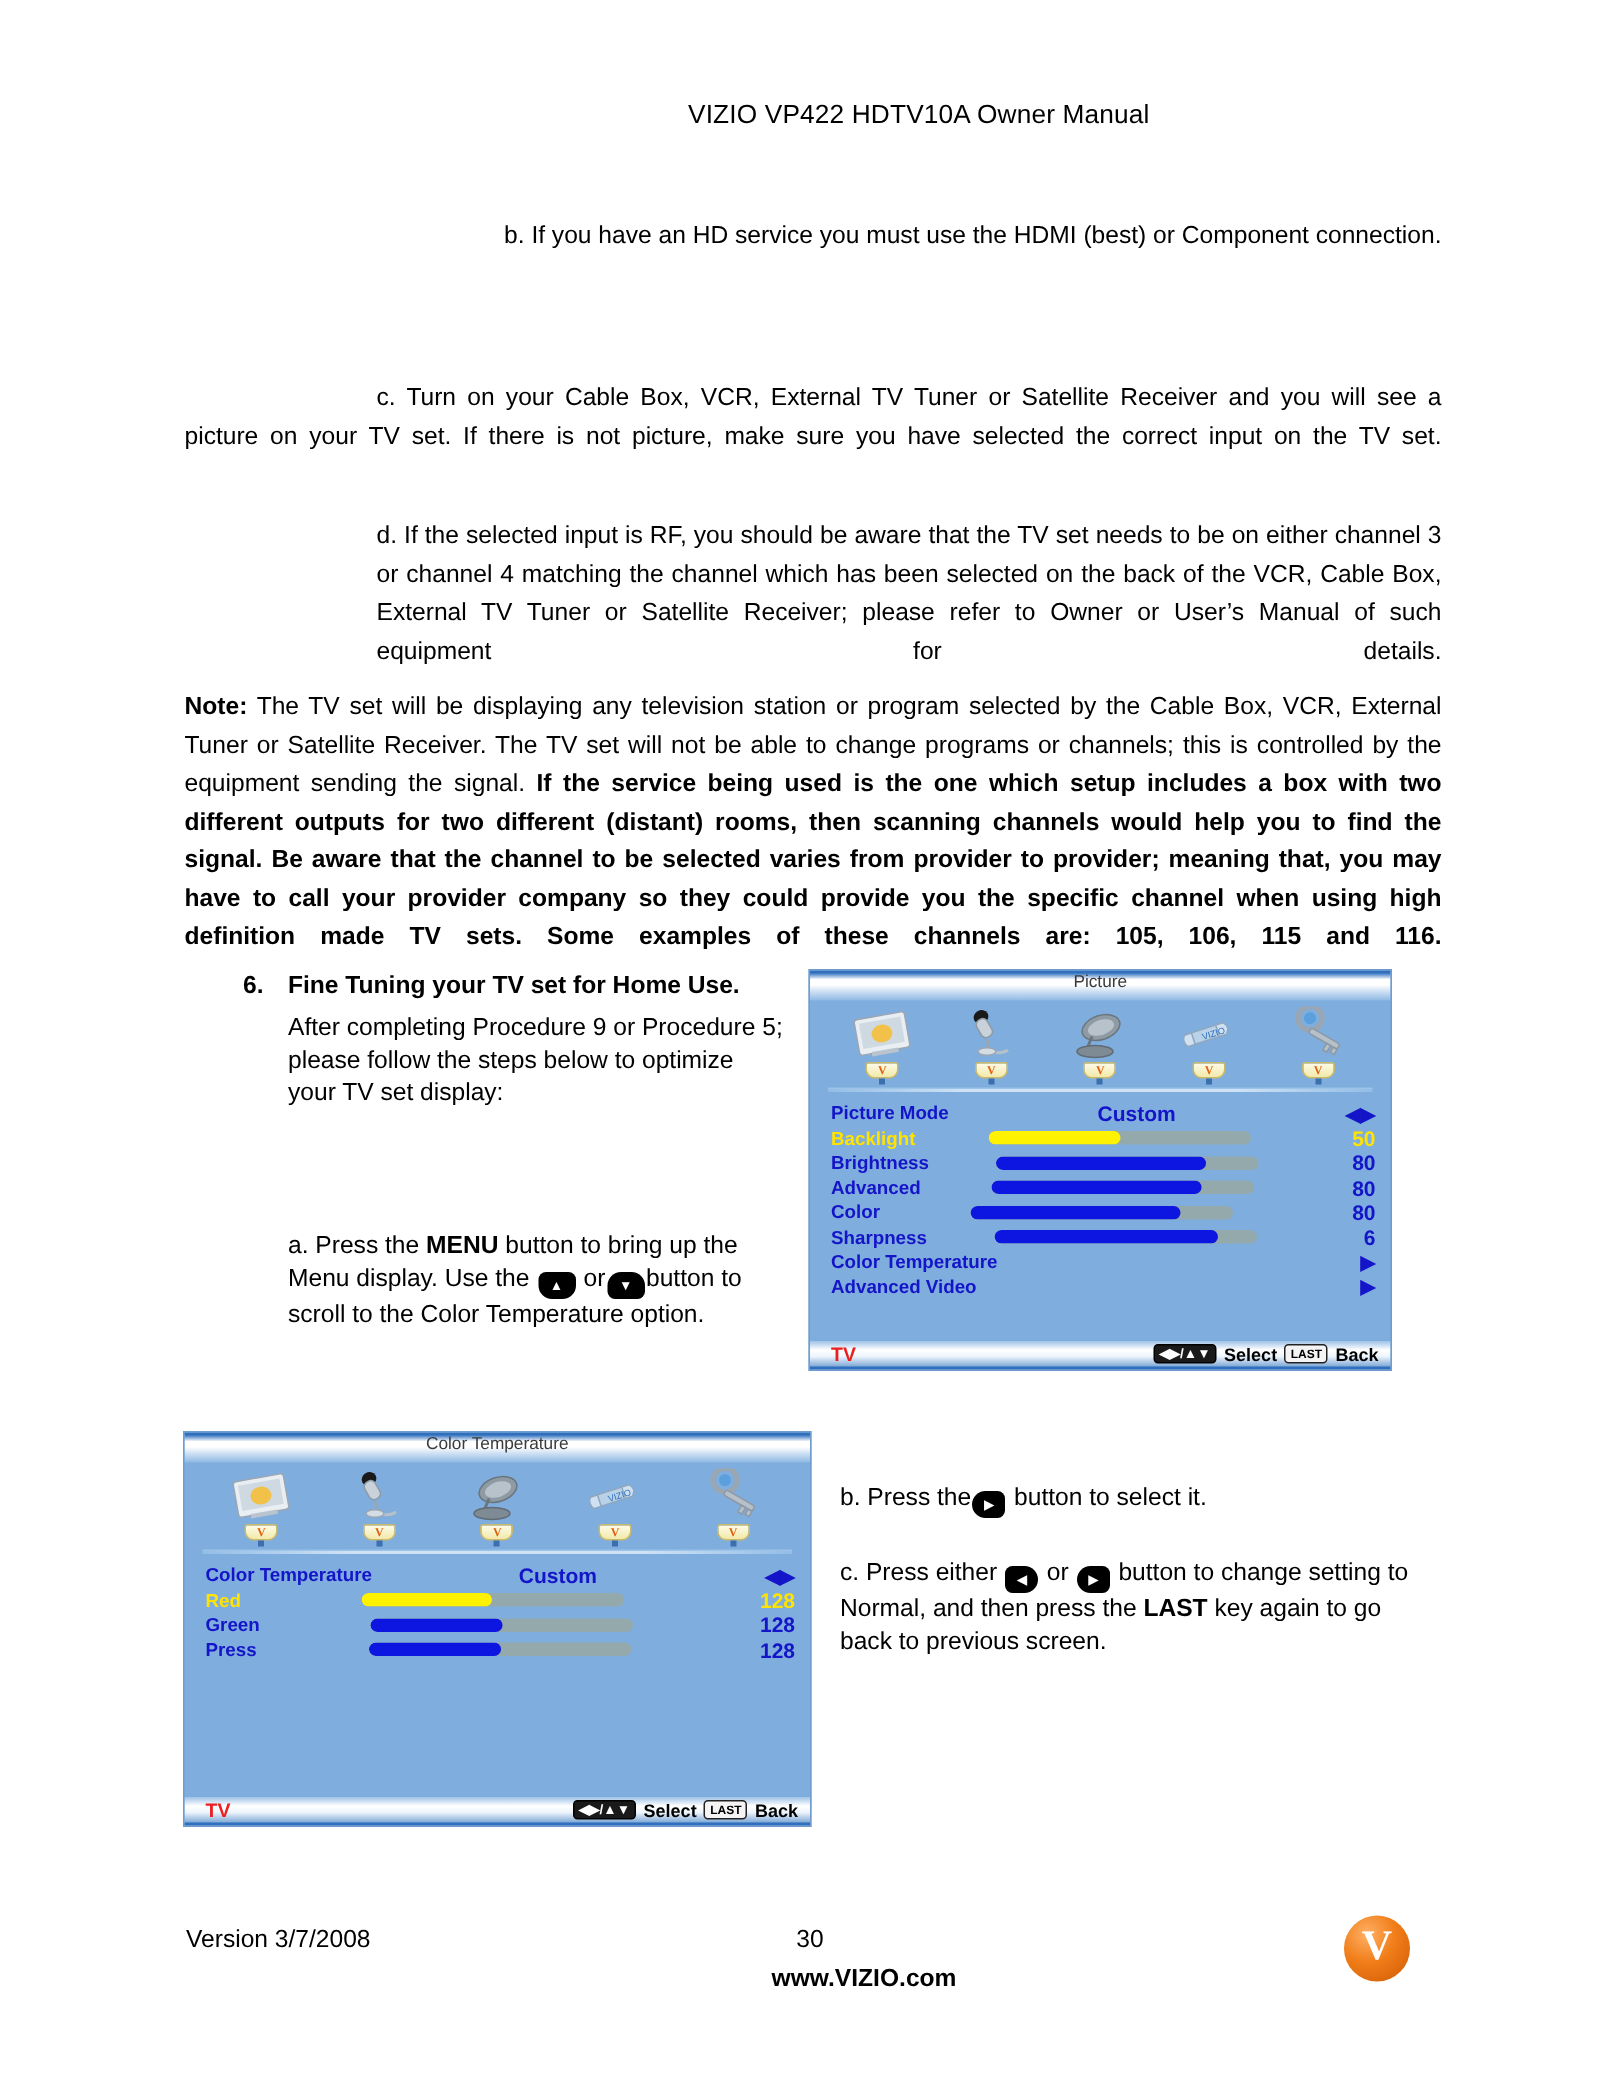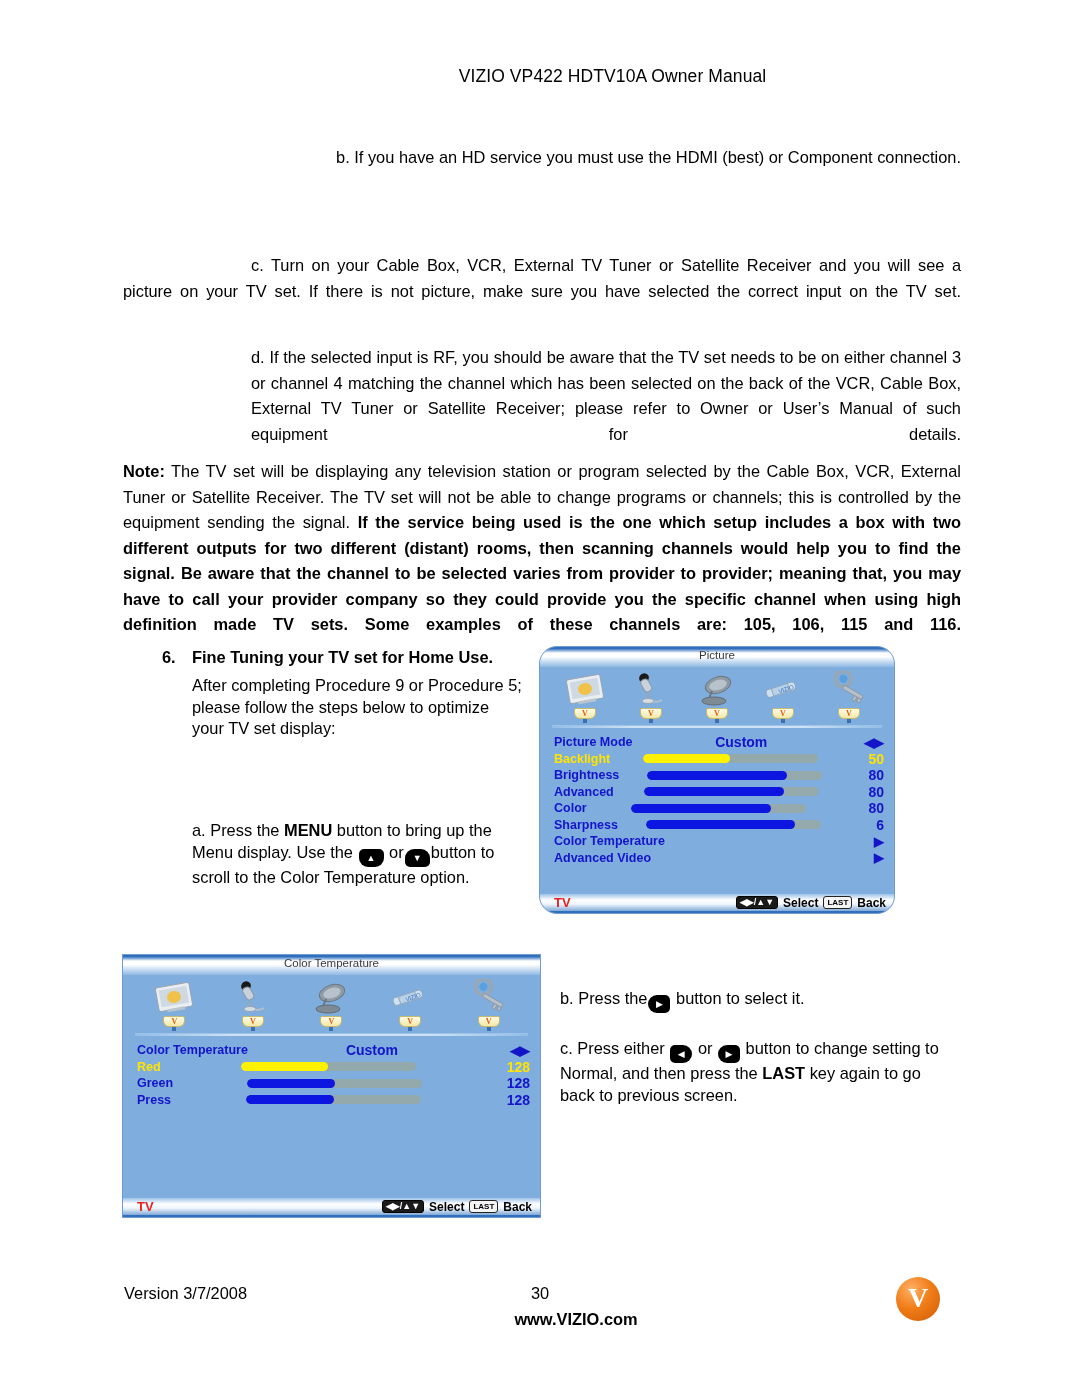--- a/index.html
+++ b/index.html
@@ -405,21 +405,21 @@
   <div class="step-c">
     <span>c. Press either</span>
     <span class="key left"><i>◀</i></span>
     <span>or</span>
     <span class="key right"><i>▶</i></span>
     <span>button to change setting to Normal, and then press the</span>
     <b>LAST</b>
     <span>key again to go back to previous screen.</span>
   </div>
 
-  <div class="osd" id="osd-picture" style="left:539px; top:646px; width:356px; height:268px;border-radius:18px;">
+  <div class="osd" id="osd-picture" style="left:539px; top:646px; width:389px; height:268px;">
     <div class="osd-titlebar">
       <div class="osd-title">Picture</div>
     </div>
     <div class="osd-icons">
         <div class="osd-icon-wrap">
           <div class="osd-icon-art">
             <svg width="46" height="36" viewBox="0 0 46 36">
               <g transform="rotate(-10 23 18)">
       <rect x="6" y="6" width="34" height="24" rx="2" fill="#e9eef3" stroke="#9aa6b2"></rect>
       <rect x="9" y="9" width="28" height="17" fill="#cfd9e2"></rect>

